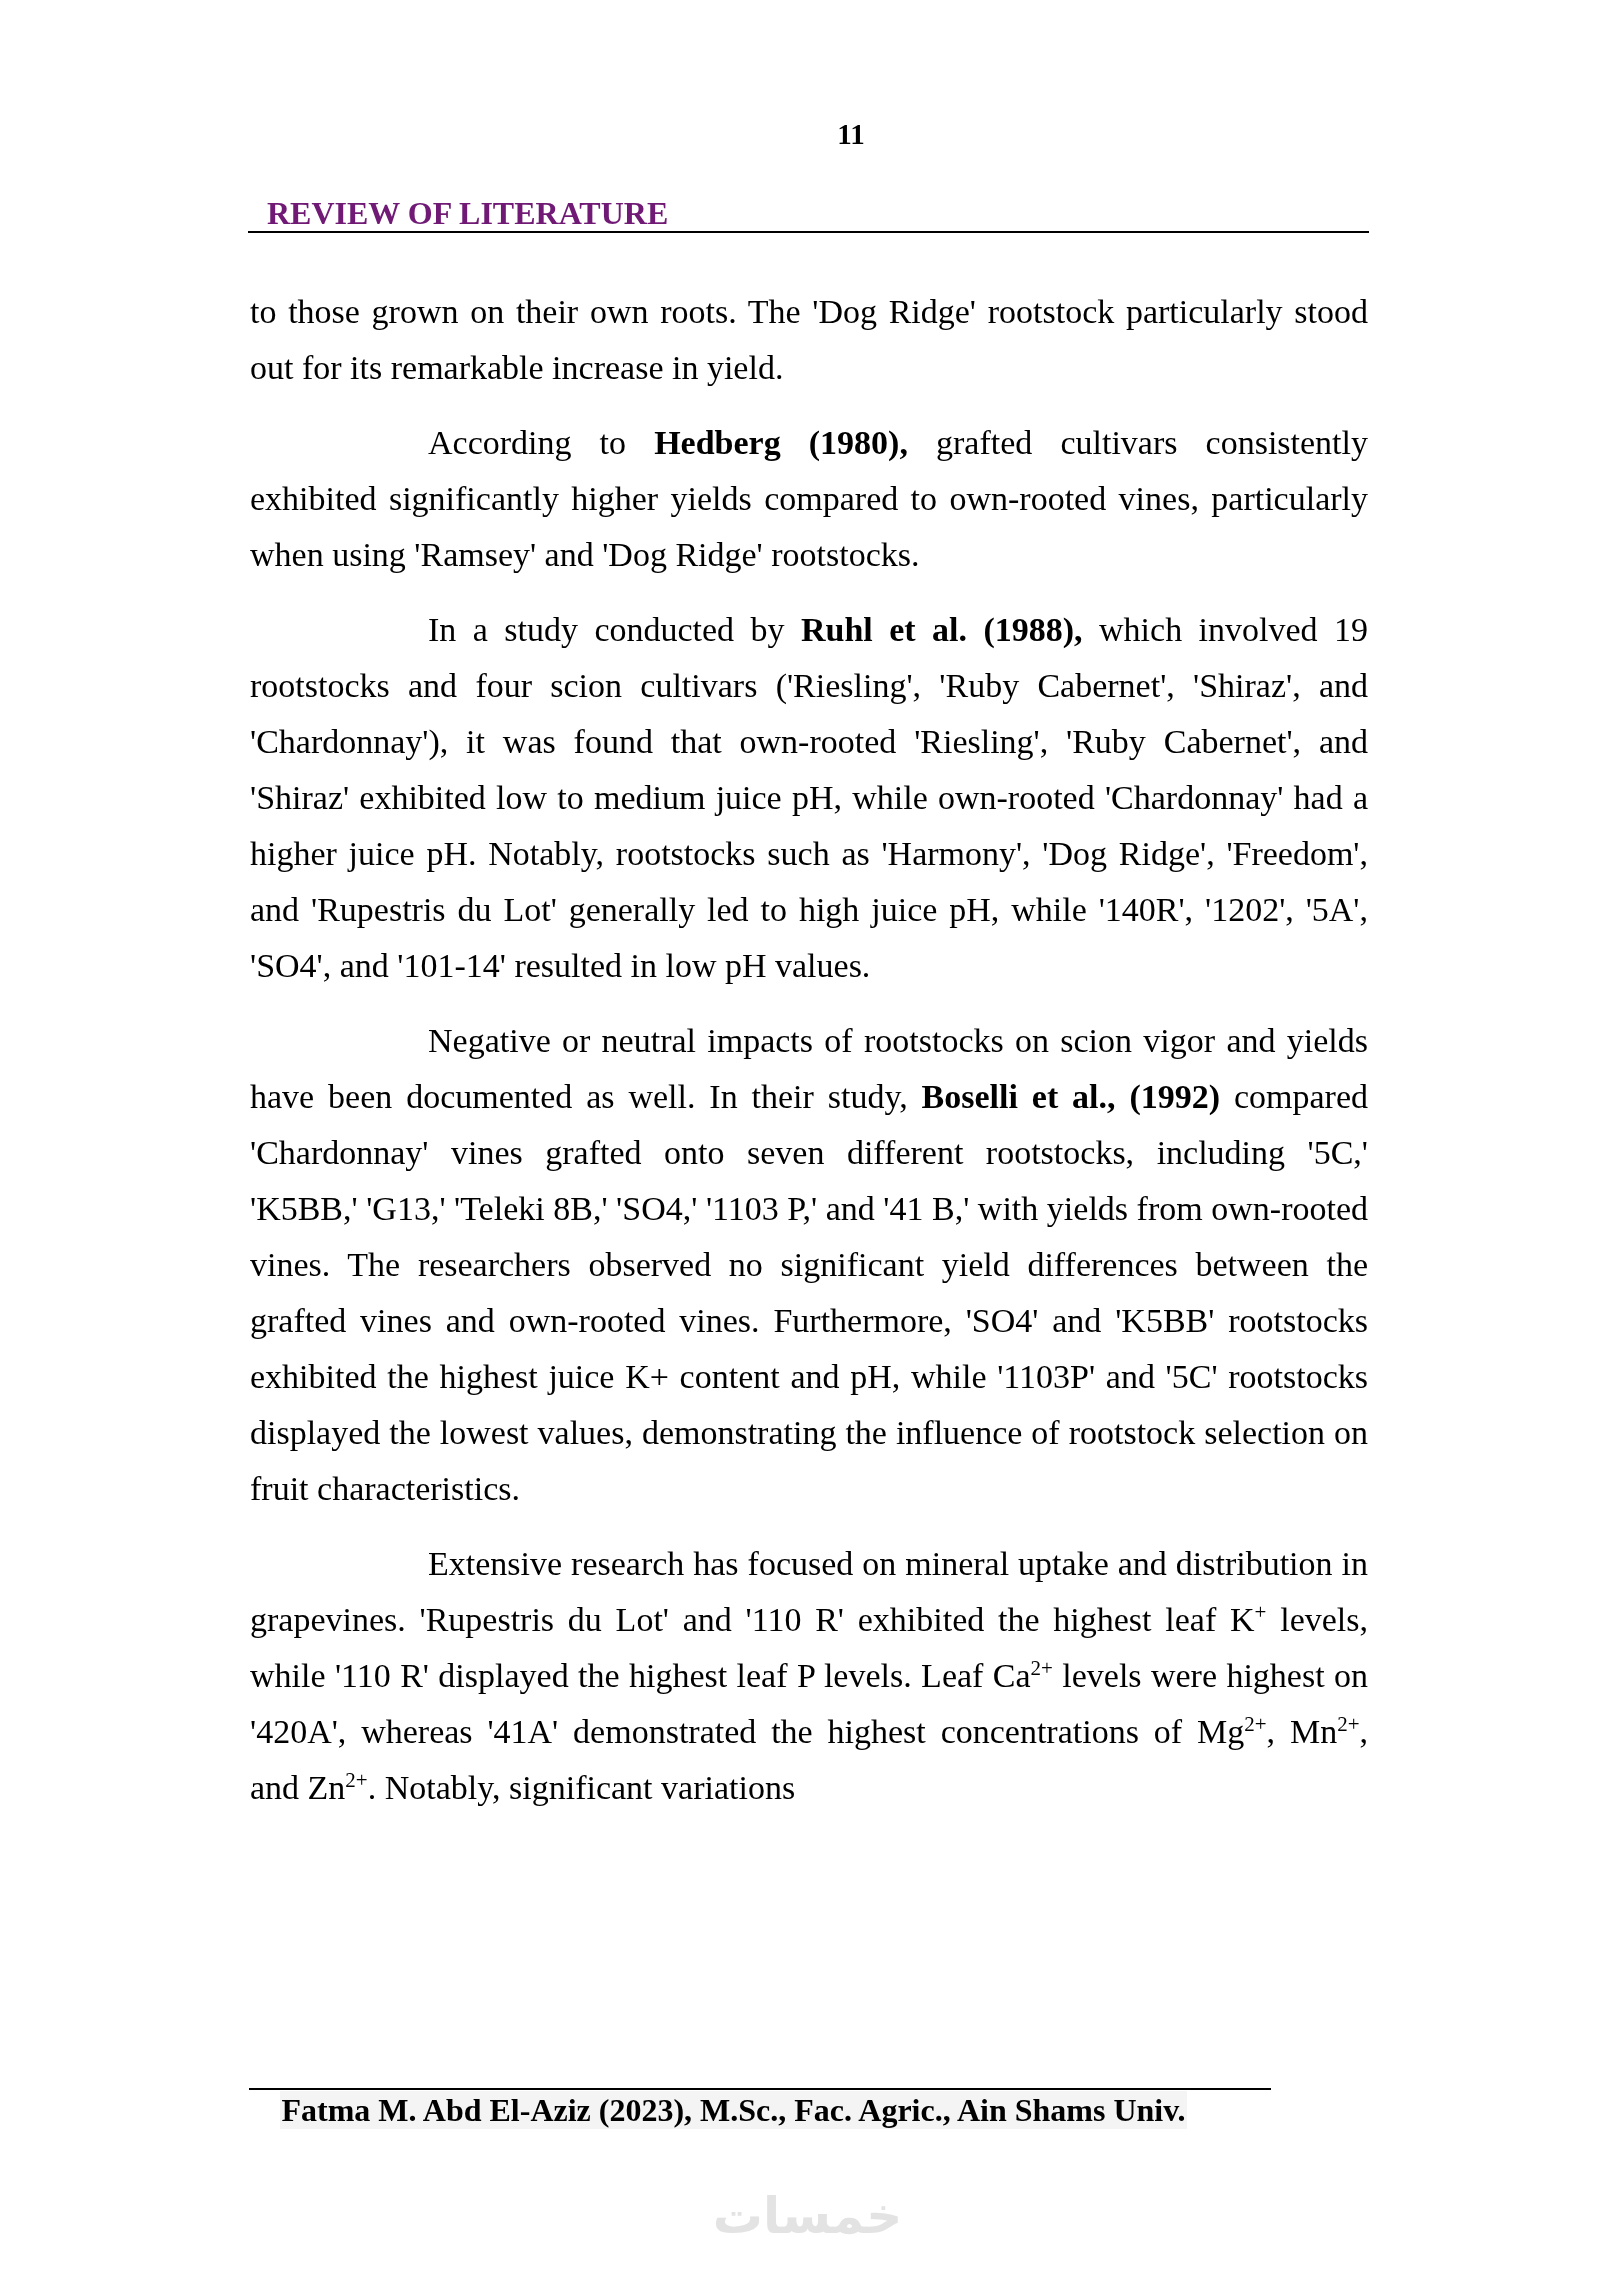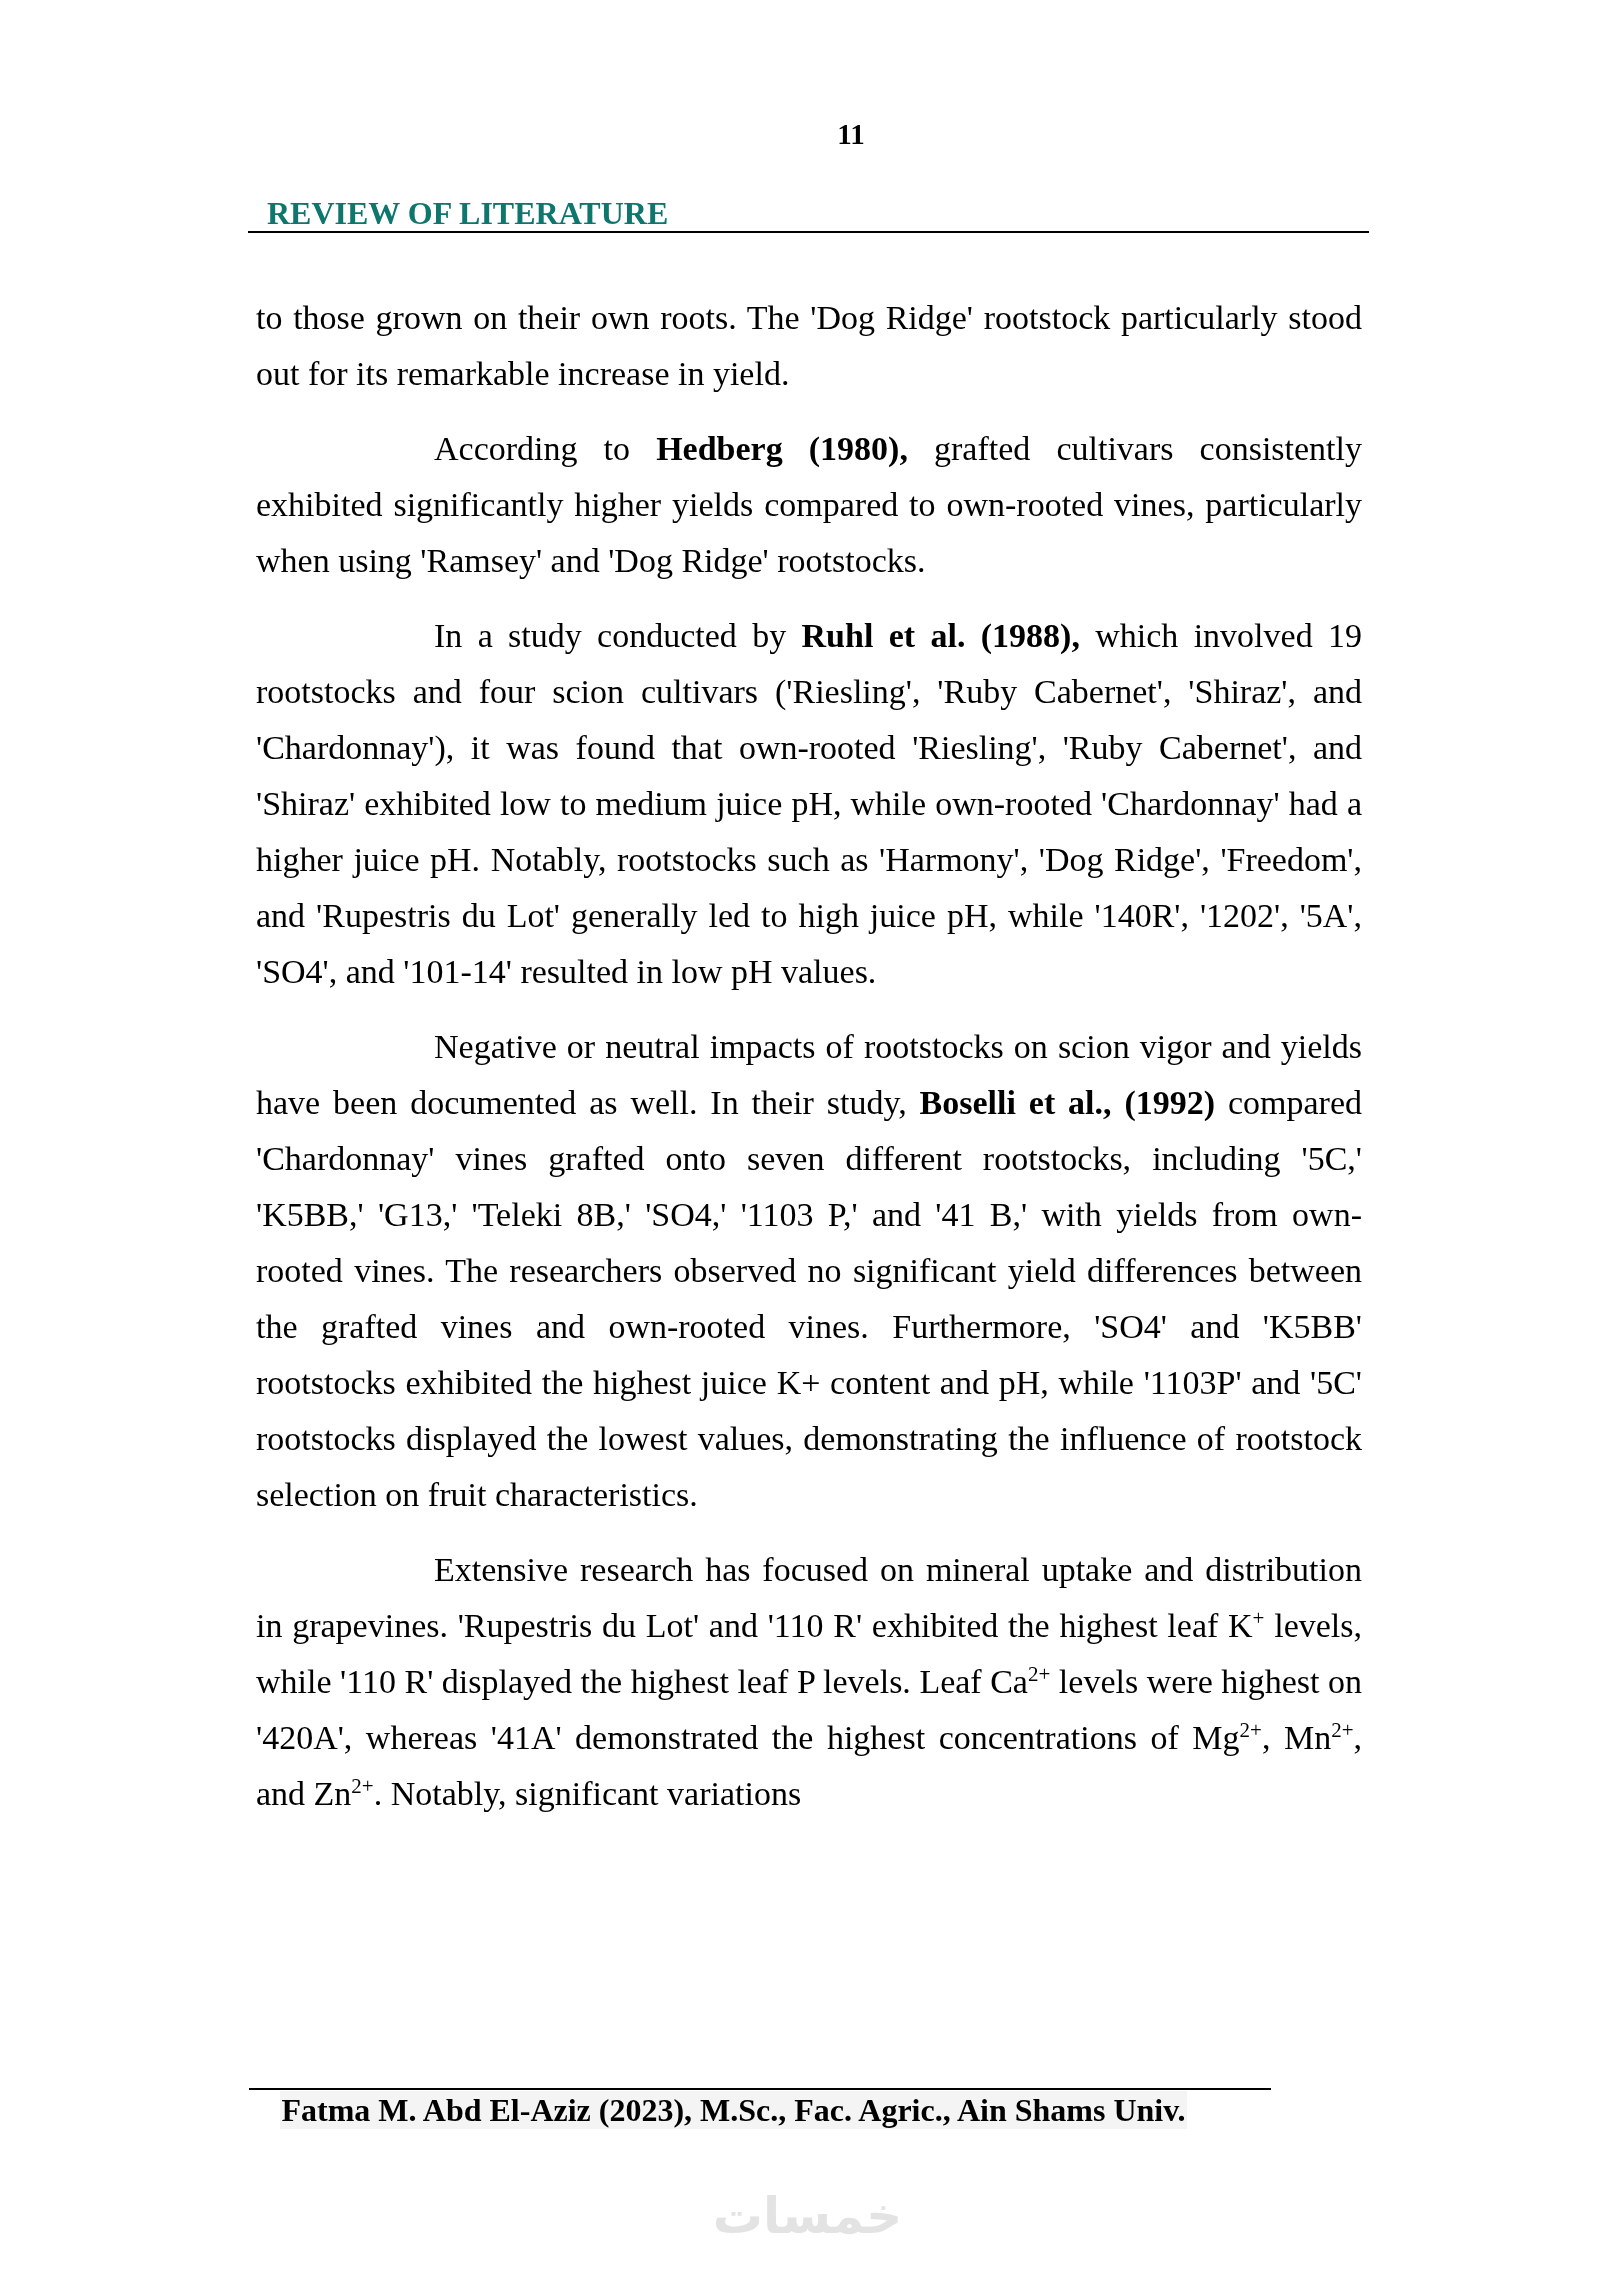--- a/index.html
+++ b/index.html
@@ -26,41 +26,41 @@
     line-height: 38px;
     padding-left: 44px;
   }
   .section-header {
     position: absolute;
     left: 267px;
     top: 194px;
     font-weight: bold;
     font-size: 32px;
     line-height: 38px;
-    color: #0f766e;
+    color: #701a75;
     letter-spacing: 0px;
   }
   .header-rule {
     position: absolute;
     left: 248px;
     top: 231px;
     width: 1121px;
     height: 2.3px;
     background: #000000;
   }
   .body-text {
     position: absolute;
     left: 250px;
     top: 284px;
     width: 1118px;
     font-size: 34px;
     line-height: 56px;
   }
   .body-text p {
-    margin: 6px;
+    margin: 0;
     text-align: justify;
     text-align-last: left;
   }
   .body-text p + p {
     margin-top: 19px;
     font-family: Liberation Serif, serif;
   }
   .body-text p.indent {
     text-indent: 178px;
   }

